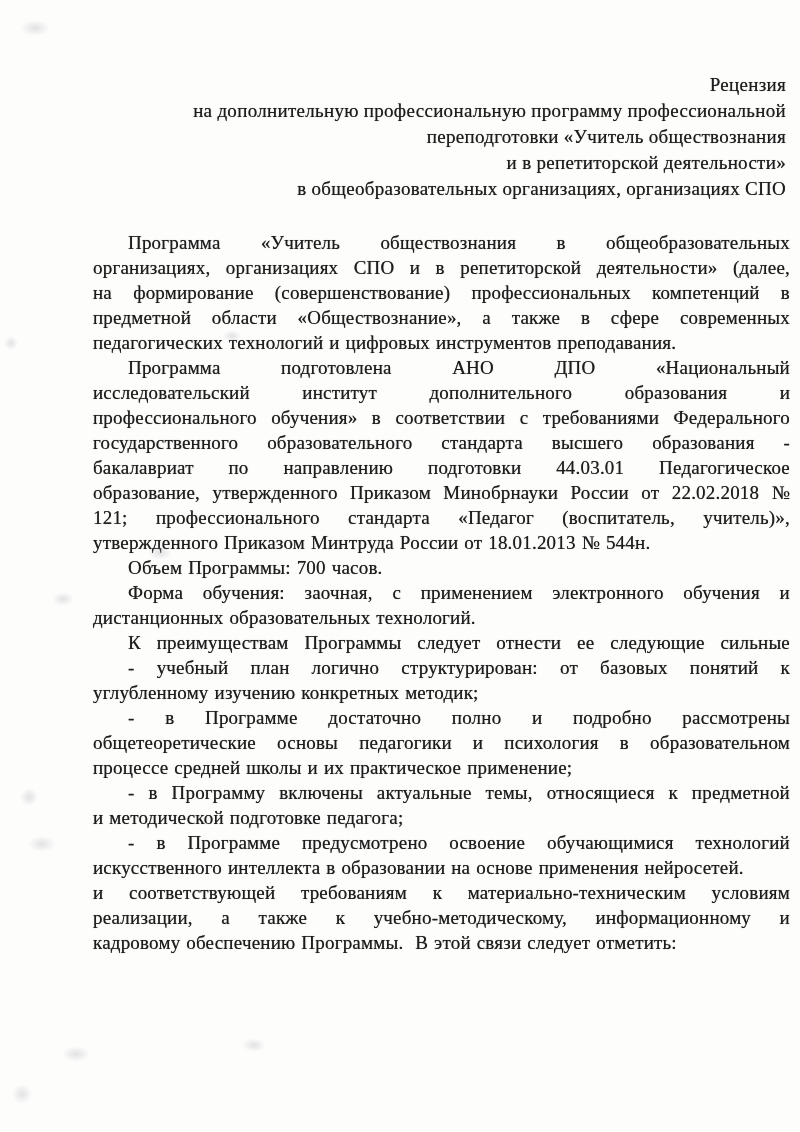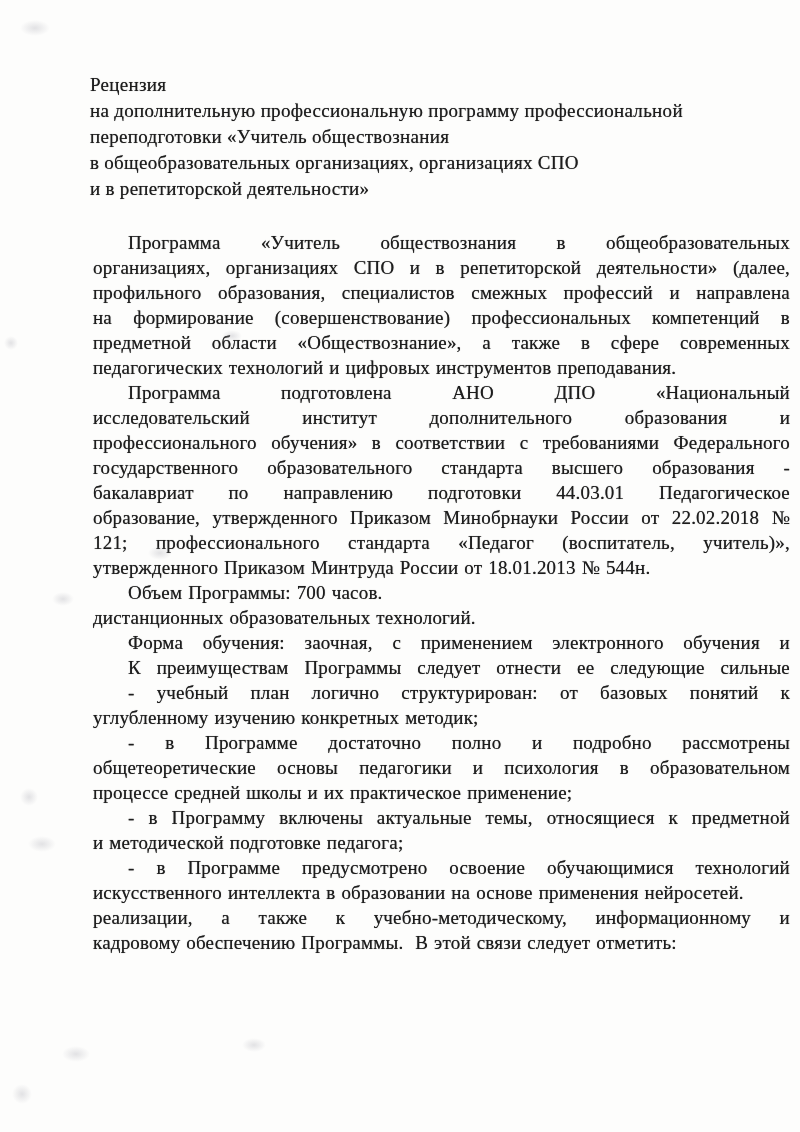--- a/index.html
+++ b/index.html
@@ -12,21 +12,21 @@
     font-family: "Liberation Serif", "DejaVu Serif", serif;
     color: #1d1d1d;
     text-shadow: 0 0 0.7px rgba(30,30,30,0.75);
   }
   .title-block {
     padding-top: 72px;
     margin: 0 14px 0 90px;
     font-size: 19px;
     line-height: 26px;
   }
-  .title-line { text-align: left; letter-spacing: 0.3px; }
+  .title-line { text-align: right; letter-spacing: 0.3px; }
   .body-block {
     margin: 28px 10px 0 93px;
     font-size: 19px;
     line-height: 25px;
   }
   .para { margin: 0; padding: 0; }
   .line {
     text-align: justify;
     text-align-last: justify;
     letter-spacing: 0.2px;
@@ -65,30 +65,29 @@
   <div class="smudge s6"></div>
   <div class="smudge s7"></div>
   <div class="smudge s8"></div>
   <div class="smudge s9"></div>
   <div class="smudge s10"></div>
 
   <div class="title-block">
     <div class="title-line">Рецензия</div>
     <div class="title-line">на дополнительную профессиональную программу профессиональной</div>
     <div class="title-line">переподготовки «Учитель обществознания</div>
+    <div class="title-line">и в репетиторской деятельности»</div>
     <div class="title-line">в общеобразовательных организациях, организациях СПО</div>
-    <div class="title-line">и в репетиторской деятельности»</div>
   </div>
 
   <div class="body-block">
 
     <div class="para">
       <div class="line first">Программа «Учитель обществознания в общеобразовательных</div>
       <div class="line">организациях, организациях СПО и в репетиторской деятельности» (далее,</div>
-      <div class="line">профильного образования, специалистов смежных профессий и направлена</div>
       <div class="line">на формирование (совершенствование) профессиональных компетенций в</div>
       <div class="line">предметной области «Обществознание», а также в сфере современных</div>
       <div class="line last">педагогических технологий и цифровых инструментов преподавания.</div>
     </div>
 
     <div class="para">
       <div class="line first">Программа подготовлена АНО ДПО «Национальный</div>
       <div class="line">исследовательский институт дополнительного образования и</div>
       <div class="line">профессионального обучения» в соответствии с требованиями Федерального</div>
       <div class="line">государственного образовательного стандарта высшего образования -</div>
@@ -96,22 +95,22 @@
       <div class="line">образование, утвержденного Приказом Минобрнауки России от 22.02.2018 №</div>
       <div class="line">121; профессионального стандарта «Педагог (воспитатель, учитель)»,</div>
       <div class="line last">утвержденного Приказом Минтруда России от 18.01.2013 № 544н.</div>
     </div>
 
     <div class="para">
       <div class="line first last">Объем Программы: 700 часов.</div>
     </div>
 
     <div class="para">
+      <div class="line first">Форма обучения: заочная, с применением электронного обучения и</div>
       <div class="line last">дистанционных образовательных технологий.</div>
-      <div class="line first">Форма обучения: заочная, с применением электронного обучения и</div>
     </div>
 
     <div class="para">
       <div class="line first">К преимуществам Программы следует отнести ее следующие сильные</div>
     </div>
 
     <div class="para">
       <div class="line first">- учебный план логично структурирован: от базовых понятий к</div>
       <div class="line last">углубленному изучению конкретных методик;</div>
     </div>
@@ -126,18 +125,19 @@
       <div class="line first">- в Программу включены актуальные темы, относящиеся к предметной</div>
       <div class="line last">и методической подготовке педагога;</div>
     </div>
 
     <div class="para">
       <div class="line first">- в Программе предусмотрено освоение обучающимися технологий</div>
       <div class="line last">искусственного интеллекта в образовании на основе применения нейросетей.</div>
     </div>
 
     <div class="para">
+      <div class="line">и соответствующей требованиям к материально-техническим условиям</div>
       <div class="line">реализации, а также к учебно-методическому, информационному и</div>
       <div class="line last">кадровому обеспечению Программы.&nbsp; В этой связи следует отметить:</div>
     </div>
 
   </div>
 </div>
 
 </body></html>

